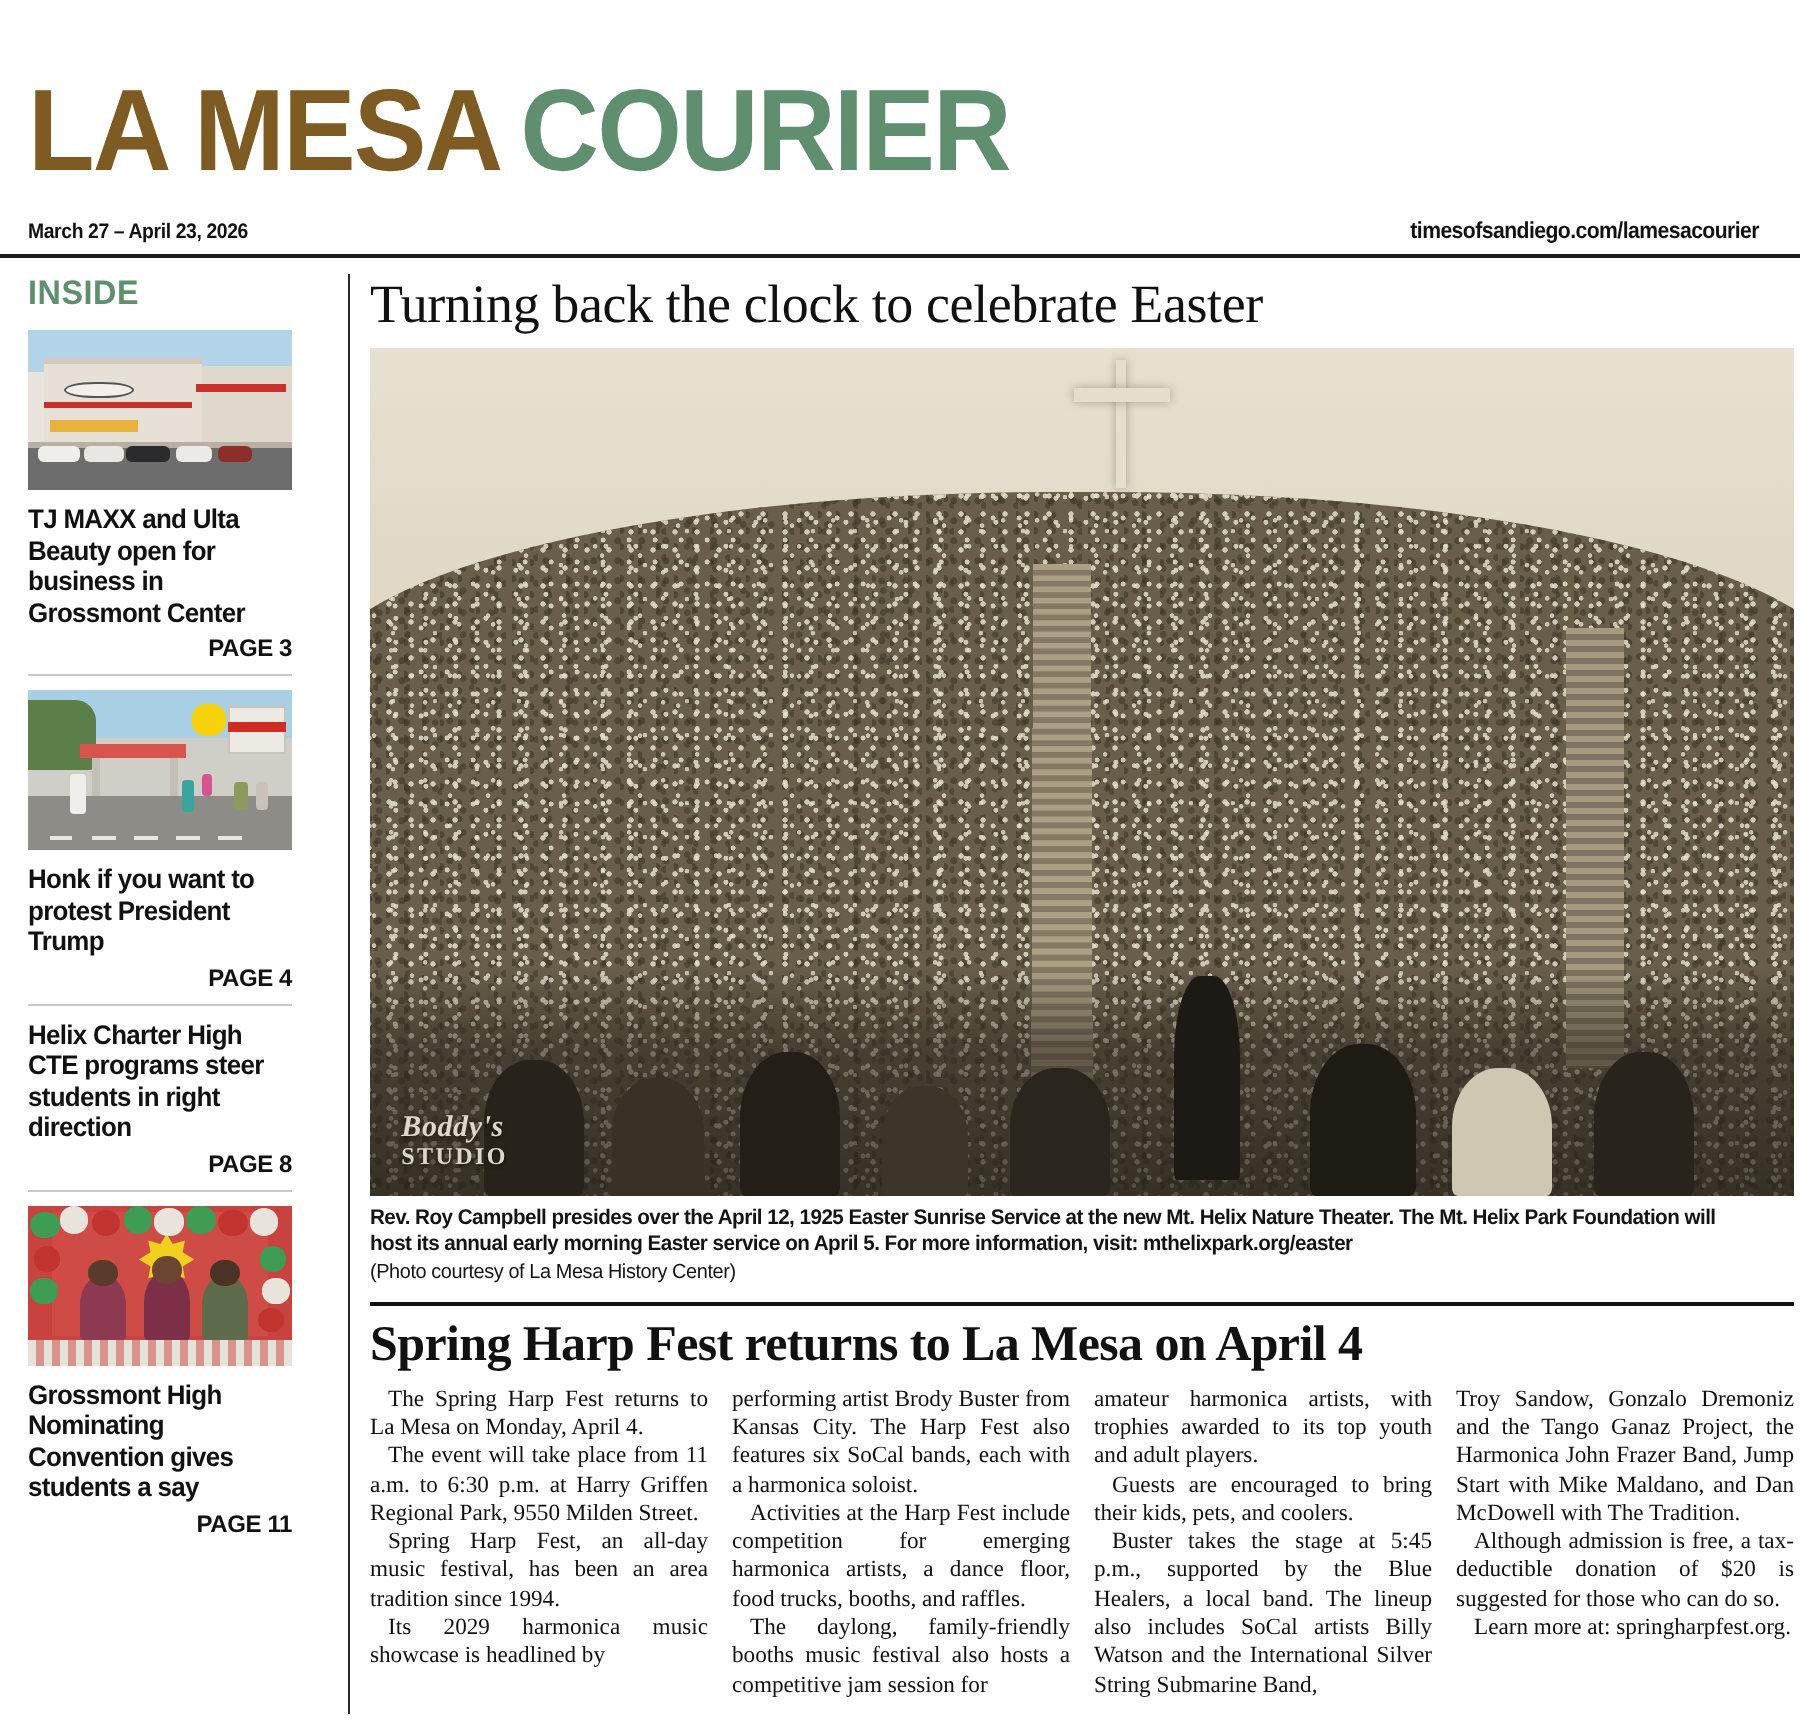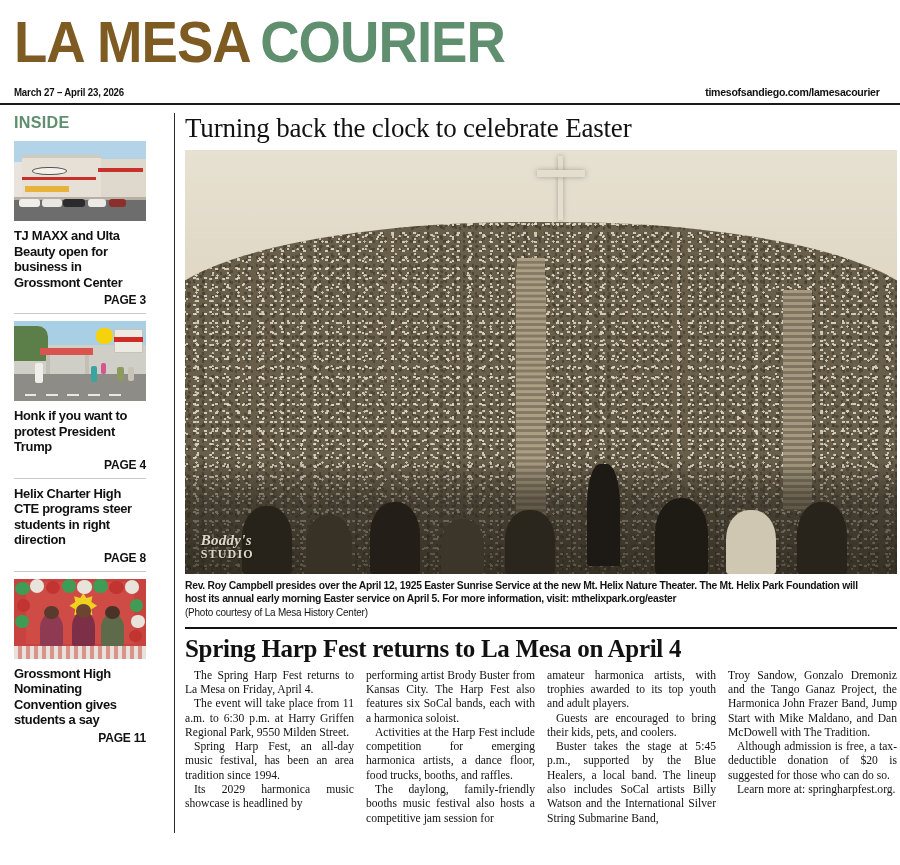--- a/index.html
+++ b/index.html
@@ -11,20 +11,21 @@
     font-family: "Liberation Sans", sans-serif;
     overflow: hidden;
     position: relative;
   }
 
   .page { width: 900px; height: 865px; position: relative; }
 
   
   .masthead {
     padding: 10px 14px 0 14px;
+    margin-top: 24px;
   }
   .logo {
     font-family: "Liberation Sans", sans-serif;
     font-weight: bold;
     font-size: 58px;
     line-height: 64px;
     letter-spacing: -1px;
     white-space: nowrap;
     transform: scaleX(0.94);
     transform-origin: left center;
@@ -423,21 +424,21 @@
       <div class="caption">
         <span>Rev. Roy Campbell presides over the April 12, 1925 Easter Sunrise Service at the new Mt. Helix Nature Theater. The Mt. Helix Park Foundation will host its annual early morning Easter service on April 5. For more information, visit: mthelixpark.org/easter</span>
         <span class="credit">(Photo courtesy of La Mesa History Center)</span>
       </div>
 
       <div class="second-rule"></div>
       <h2 class="second-head">Spring Harp Fest returns to La Mesa on April 4</h2>
 
       <div class="cols">
         <div class="col">
-            <p>The Spring Harp Fest returns to La Mesa on Friday, April 4.</p>
+            <p>The Spring Harp Fest returns to La Mesa on Monday, April 4.</p>
             <p>The event will take place from 11 a.m. to 6:30 p.m. at Harry Griffen Regional Park, 9550 Milden Street.</p>
             <p>Spring Harp Fest, an all-day music festival, has been an area tradition since 1994.</p>
             <p>Its 2029 harmonica music showcase is headlined by</p>
           </div>
         <div class="col">
             <p class="noindent">performing artist Brody Buster from Kansas City. The Harp Fest also features six SoCal bands, each with a harmonica soloist.</p>
             <p>Activities at the Harp Fest include competition for emerging harmonica artists, a dance floor, food trucks, booths, and raffles.</p>
             <p>The daylong, family-friendly booths music festival also hosts a competitive jam session for</p>
           </div>
         <div class="col">

